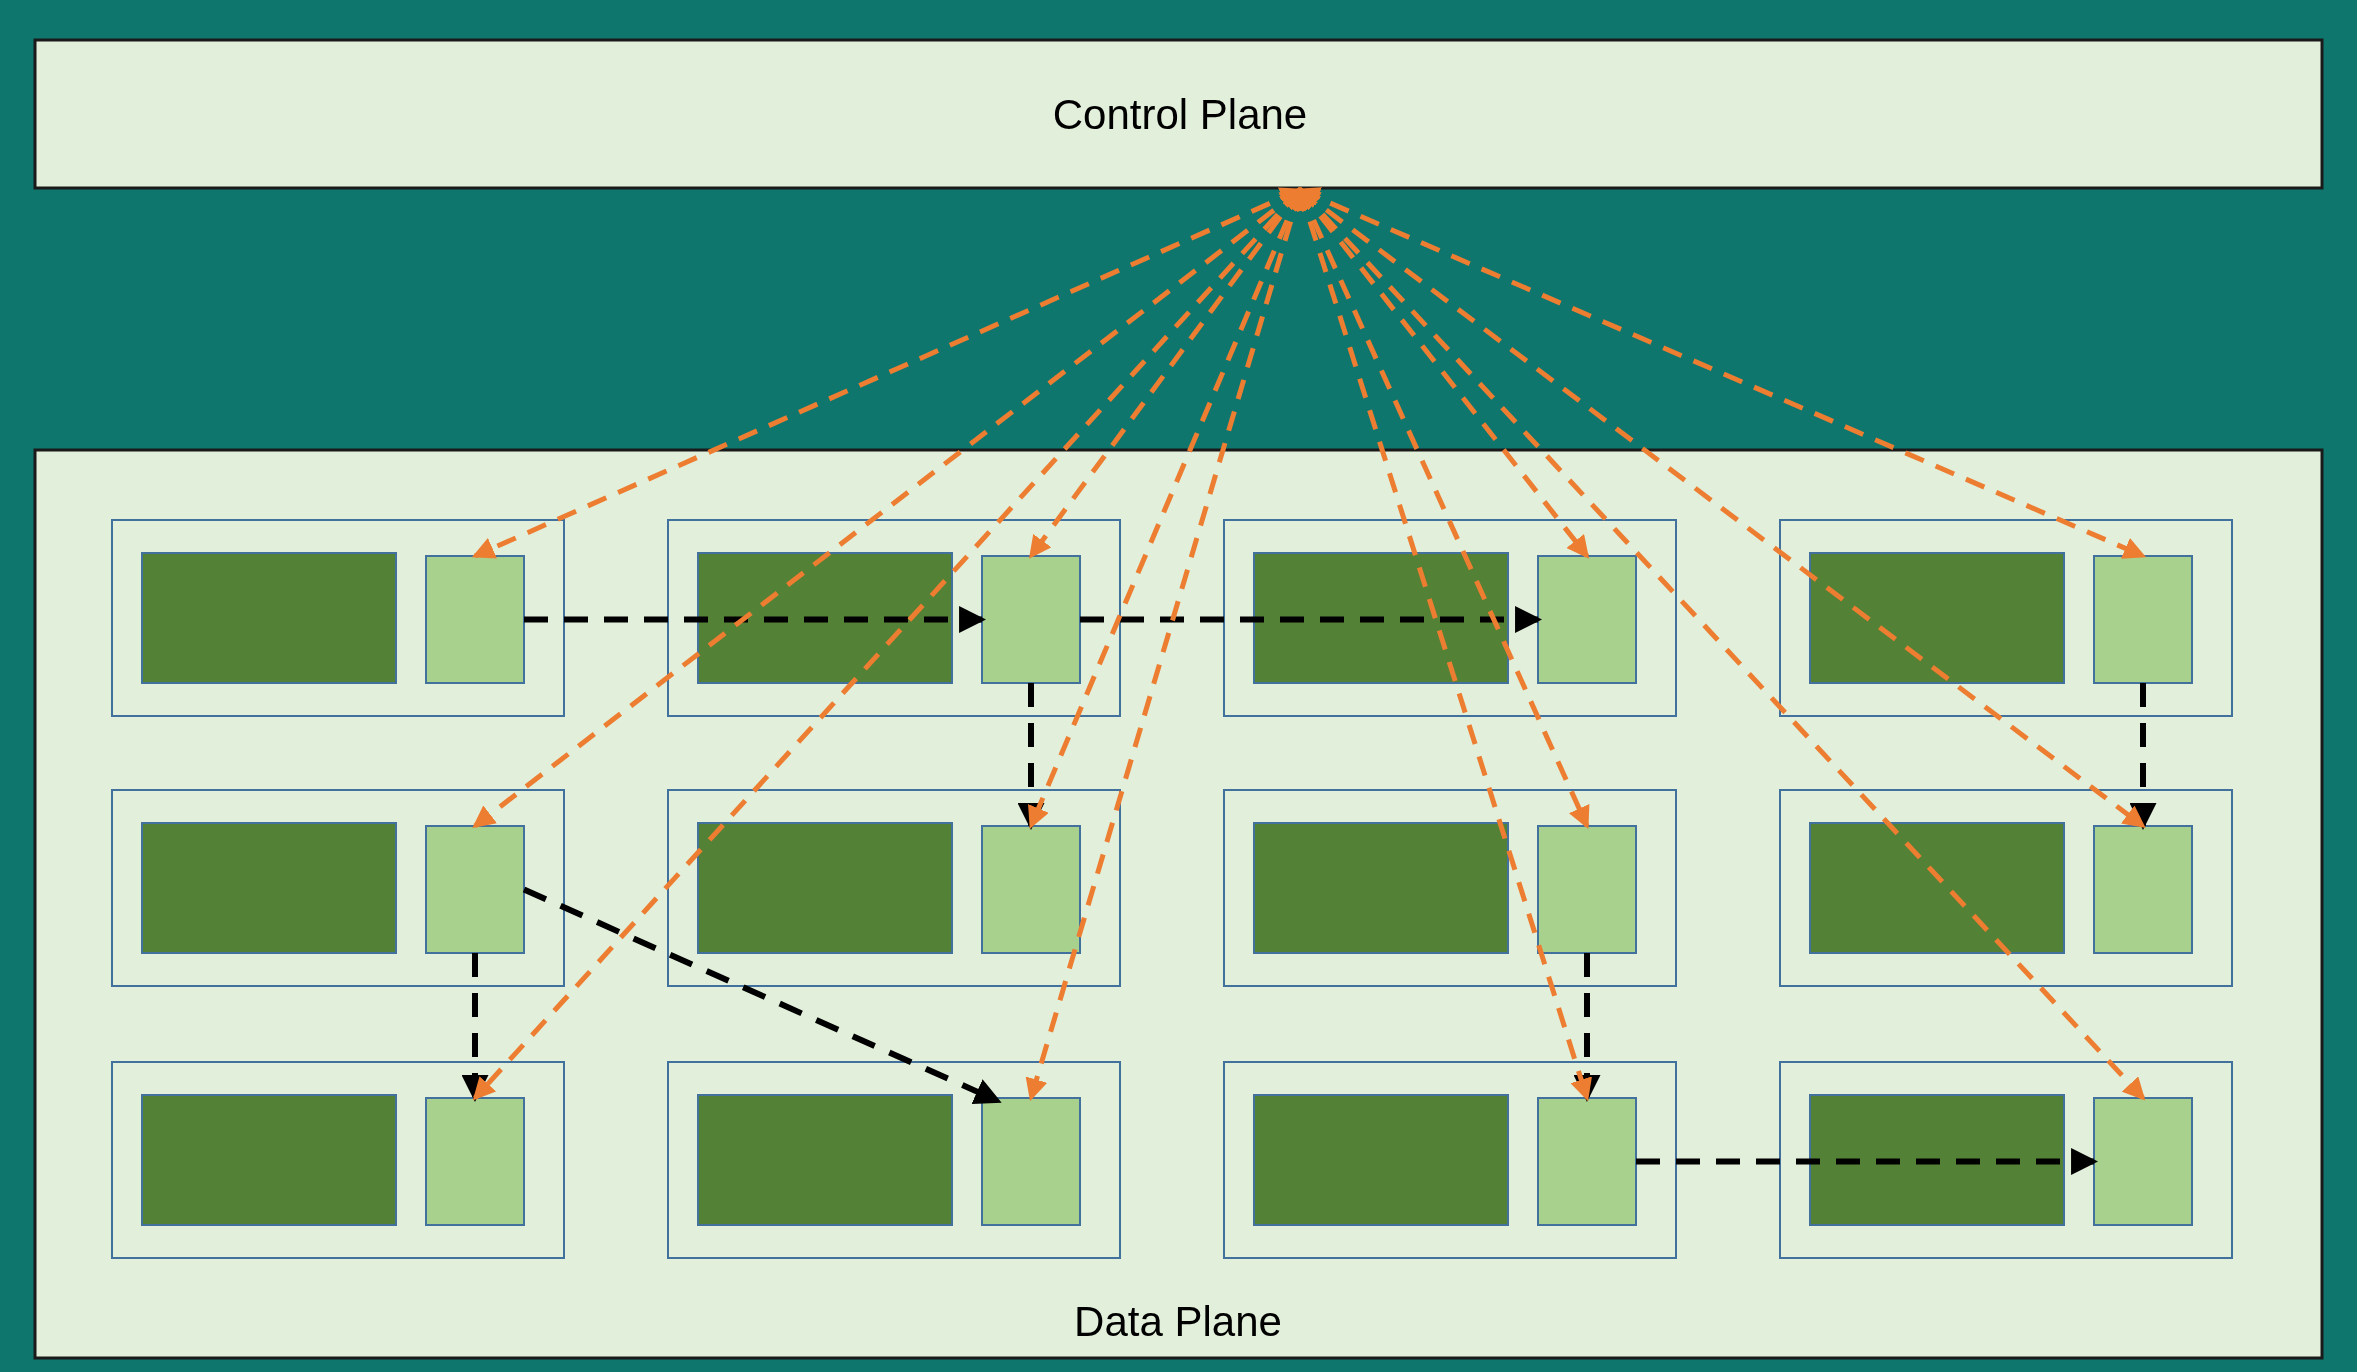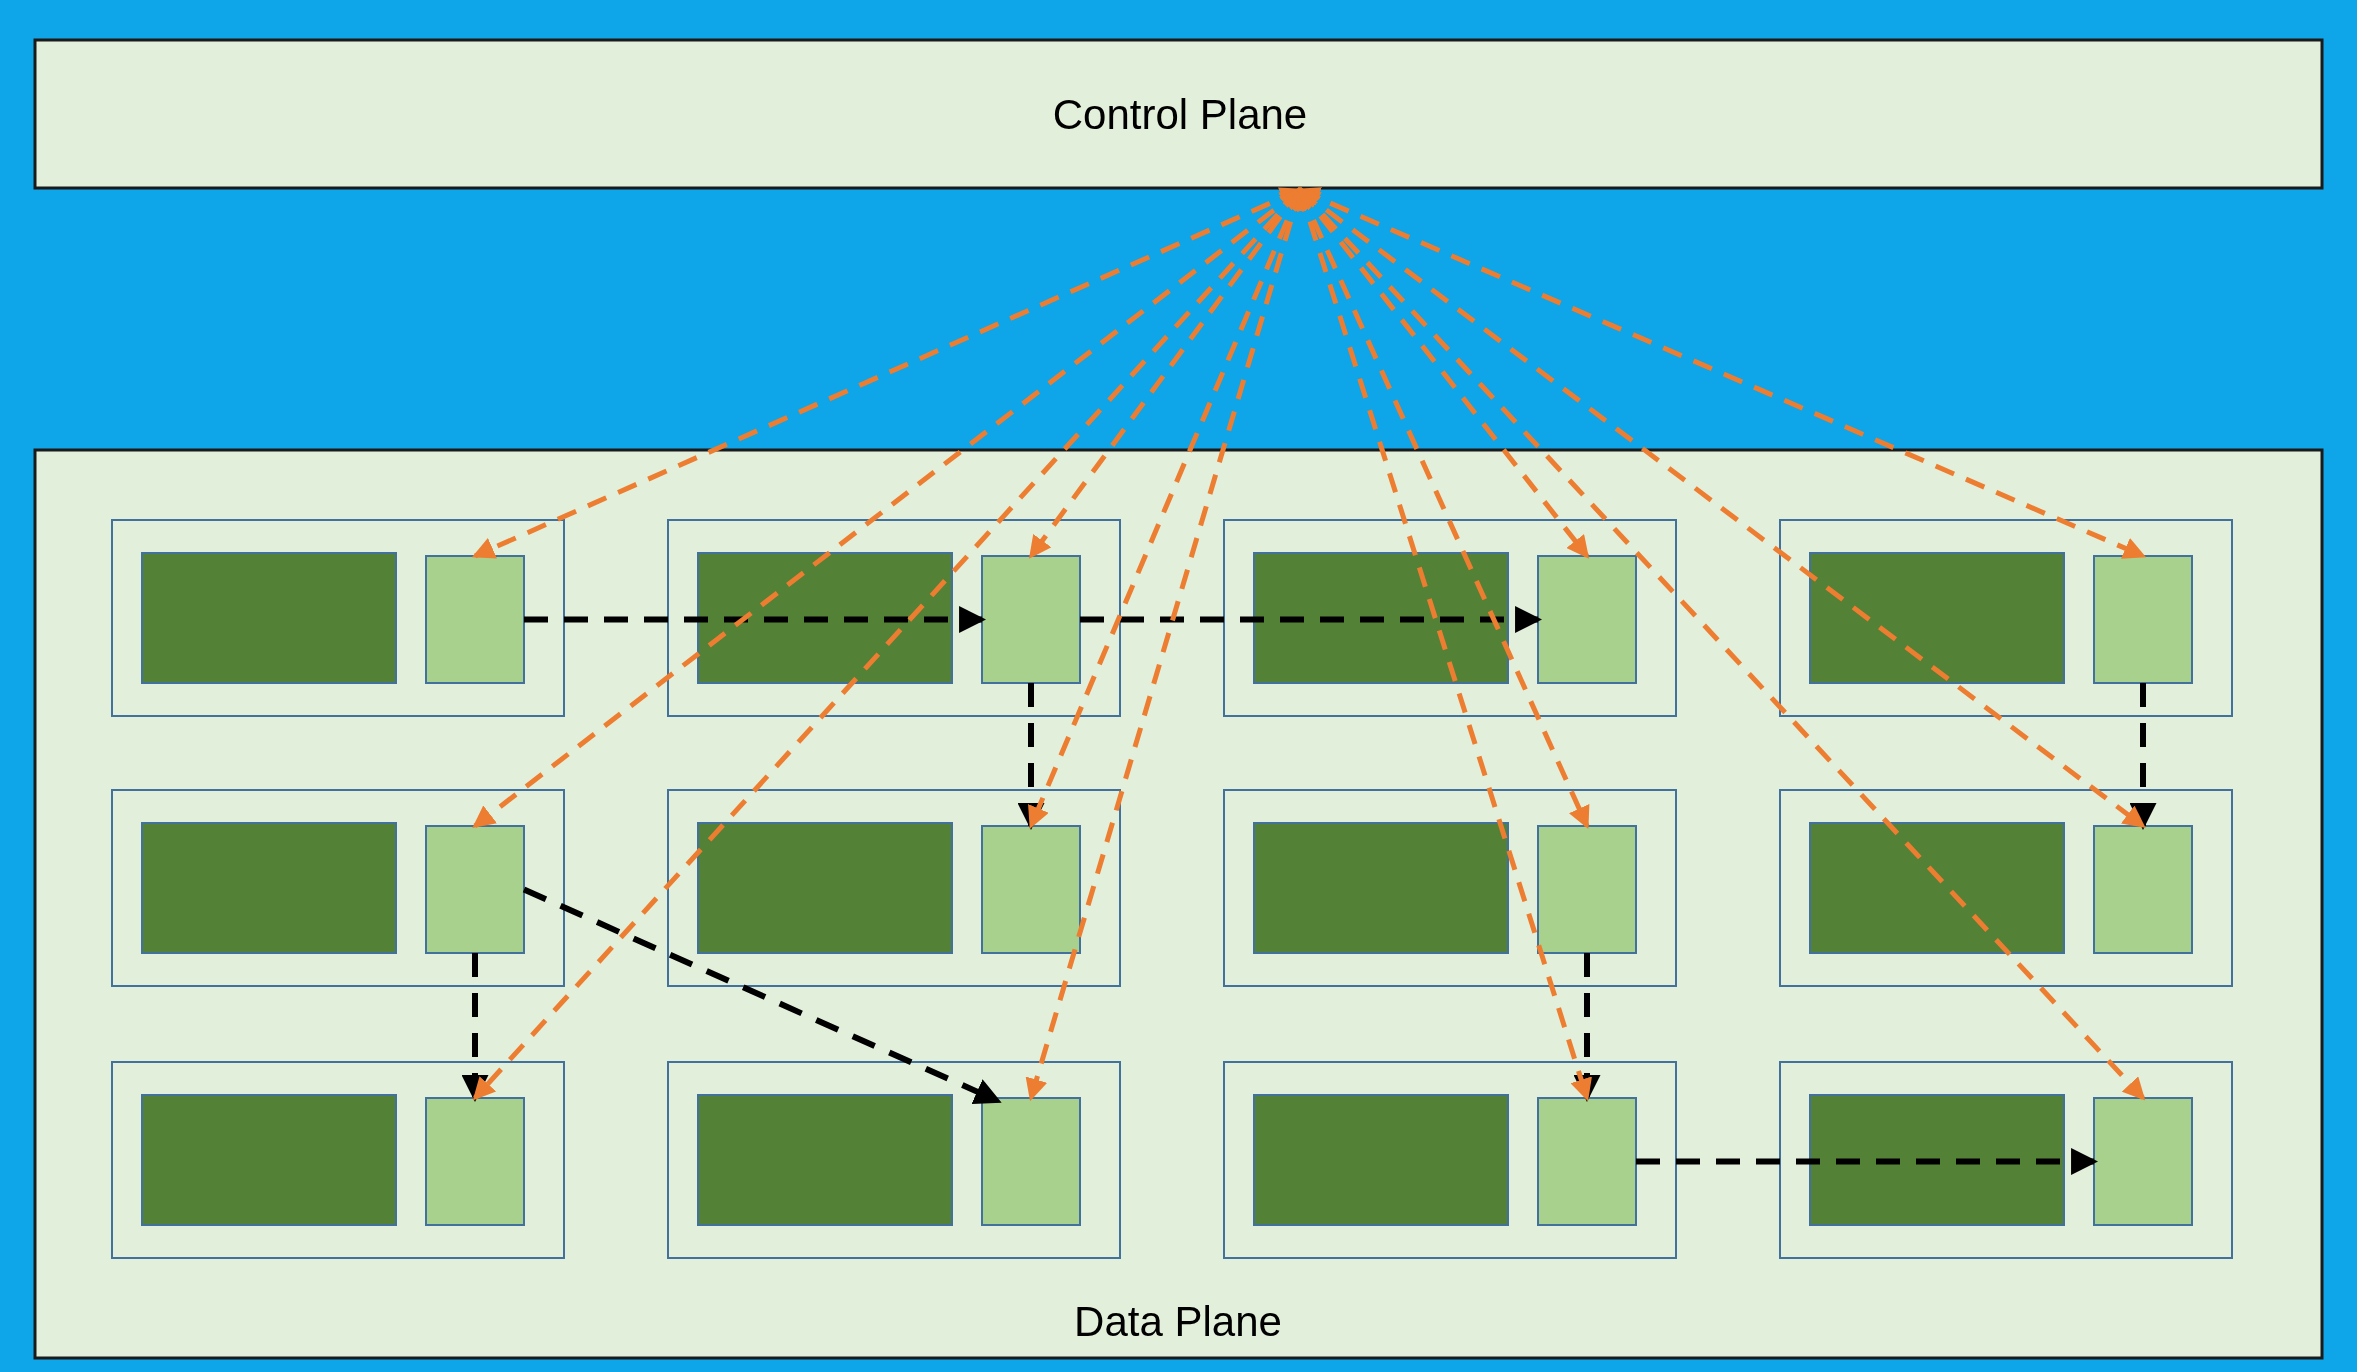--- a/index.html
+++ b/index.html
@@ -4,21 +4,21 @@
 <style>
   html, body {
     margin: 0;
     padding: 0;
     background: #ffffff;
   }
   .stage {
     width: 2357px;
     height: 1372px;
     position: relative;
-    background: #0ea5e9;
+    background: #0f766e;
     overflow: hidden;
   }
   svg { display: block; }
   text.plane-label {
     font-family: "Liberation Sans", sans-serif;
     font-size: 42px;
   }
 </style>
 </head>
 <body>

